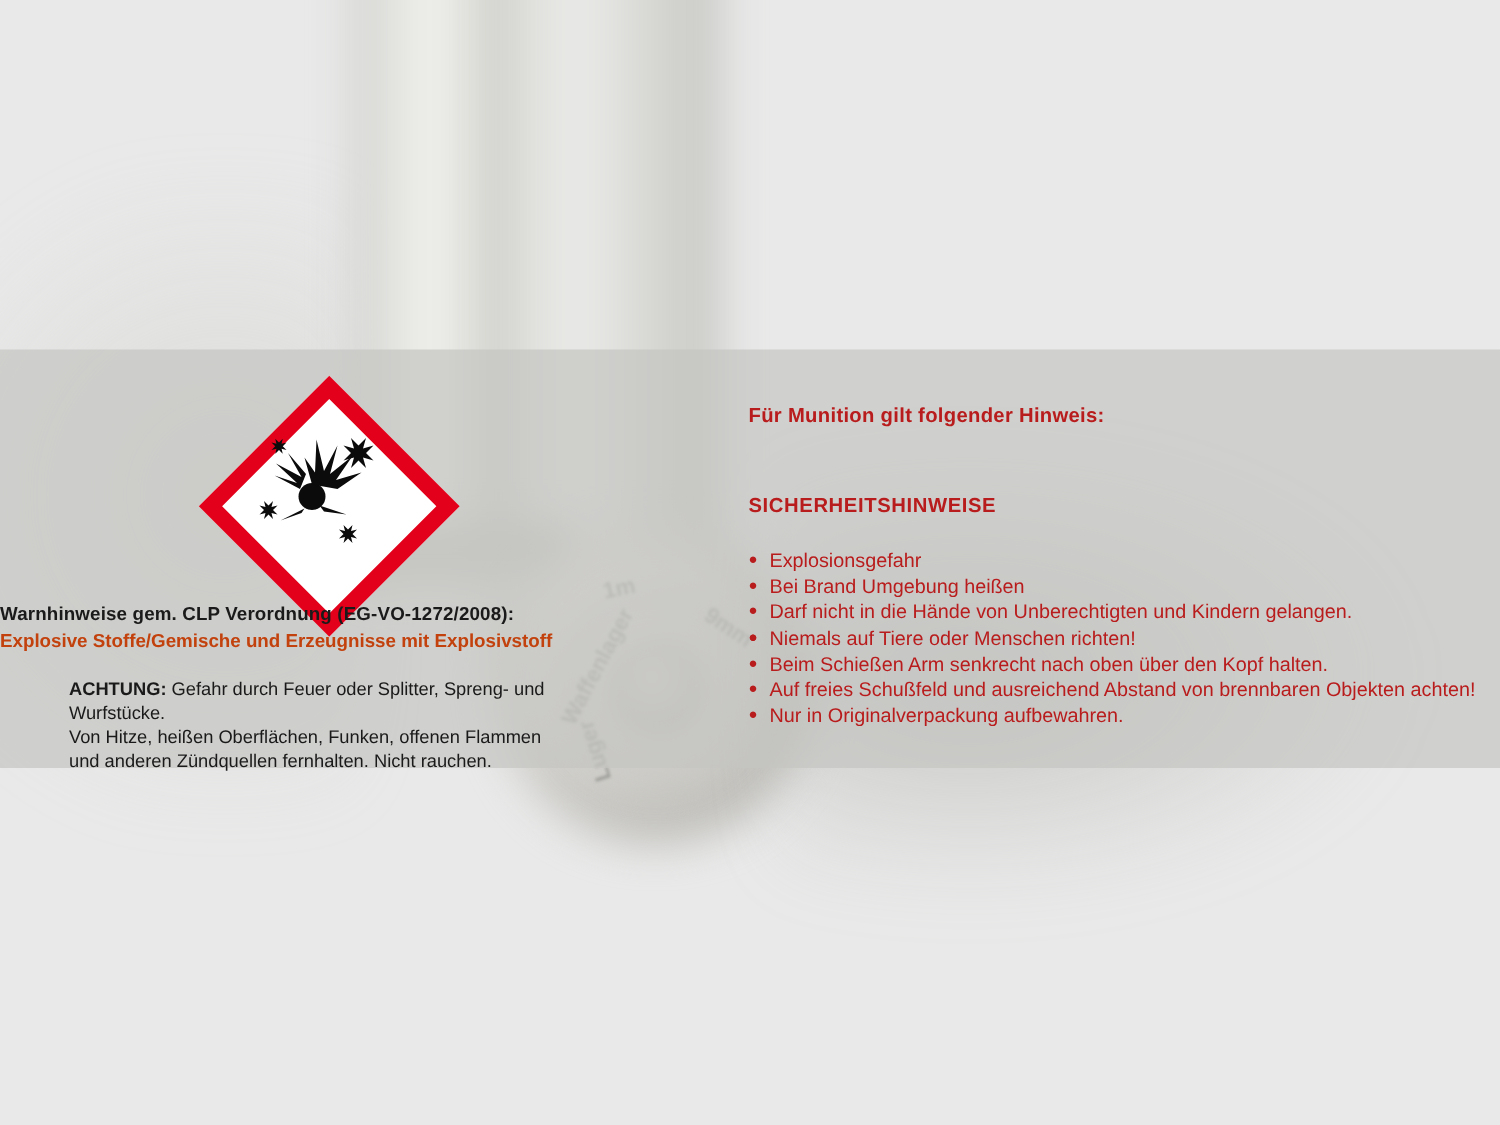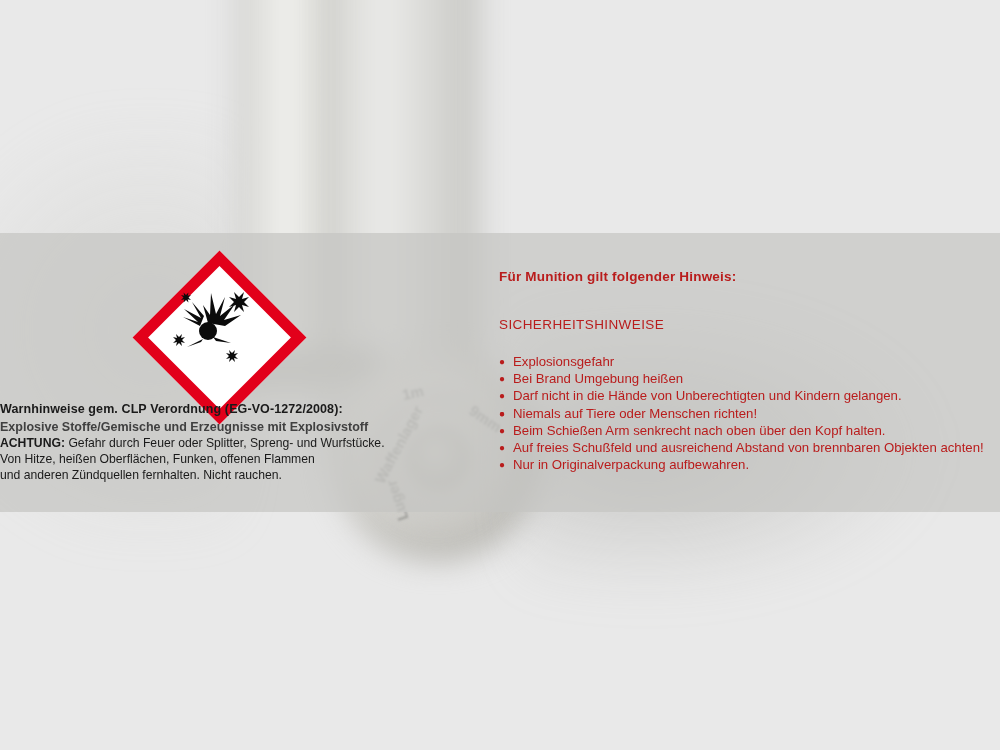--- a/index.html
+++ b/index.html
@@ -171,49 +171,50 @@
     font-size: 12.5px;
     line-height: 16.5px;
   }
   #left-text .title {
     font-weight: bold;
     font-size: 12.5px;
     letter-spacing: .1px;
   }
   #left-text .red {
     font-weight: bold;
-    color: #404040;
+    color: #c2410c;
     margin-top: 1px;
     font-size: 12.5px;
   }
   #left-text .note {
-    margin-top: 0;
+    margin-top: 16px;
     font-size: 12.2px;
     line-height: 16px;
+    padding-left: 46px;
   }
   #left-text .note b { font-weight: bold; }
 
   
   #right-text {
     position: absolute;
     left: 499px;
     top: 36px;
     width: 490px;
     color: #b91c1c;
   }
   #right-text .head1 {
     font-weight: bold;
     font-size: 13.5px;
     letter-spacing: .2px;
   }
   #right-text .head2 {
-    font-weight: normal;
+    font-weight: bold;
     font-size: 13.5px;
     letter-spacing: .4px;
-    margin-top: 33px;
+    margin-top: 45px;
   }
   #right-text ul {
     list-style: none;
     margin: 21px 0 0 0;
     padding: 0;
   }
   #right-text li {
     font-size: 13.2px;
     line-height: 17.2px;
     position: relative;

